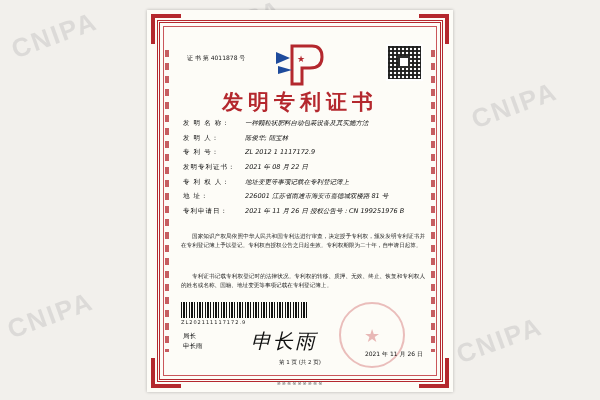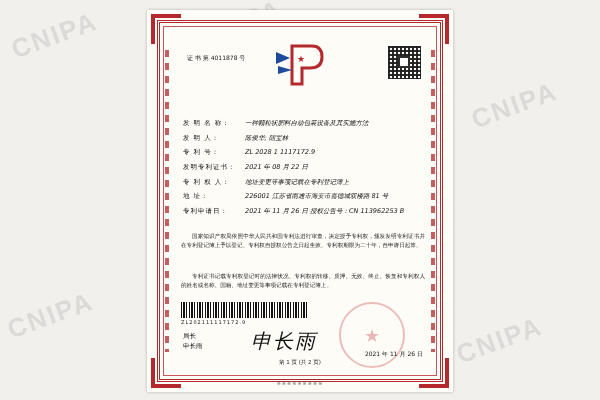--- a/index.html
+++ b/index.html
@@ -308,49 +308,50 @@
 
     <div class="emblem">
       <svg viewBox="0 0 56 46" width="56" height="46" aria-hidden="true">
         <path d="M20 4 L40 4 Q50 4 50 15 Q50 26 38 26 L30 26 L30 42 L20 42 Z" fill="none" stroke="#b4282e" stroke-width="3"></path>
         <path d="M4 10 L18 16 L4 22 Z" fill="#1e4b9c"></path>
         <path d="M6 24 L20 28 L6 32 Z" fill="#1e4b9c"></path>
         <text x="25" y="20" font-size="9" fill="#b4282e" font-family="DejaVu Sans, sans-serif">★</text>
       </svg>
     </div>
 
+    <div class="title">发明专利证书</div>
 
     <div class="fields">
       <div class="row">
         <span class="lab">发 明 名 称：</span>
         <span class="val">一种颗粒状肥料自动包装设备及其实施方法</span>
       </div>
       <div class="row">
         <span class="lab">发 明 人：</span>
         <span class="val">陈俊华; 陆宝林</span>
       </div>
       <div class="row">
         <span class="lab">专 利 号：</span>
-        <span class="val">ZL 2028 1 1117172.9</span>
+        <span class="val">ZL 2012 1 1117172.9</span>
       </div>
       <div class="row">
         <span class="lab">发明专利证书：</span>
         <span class="val">2021 年 08 月 22 日</span>
       </div>
       <div class="row">
         <span class="lab">专 利 权 人：</span>
         <span class="val">地址变更等事项记载在专利登记簿上</span>
       </div>
       <div class="row">
         <span class="lab">地        址：</span>
         <span class="val">226001 江苏省南通市海安市嘉德城双楼路 81 号</span>
       </div>
       <div class="row">
         <span class="lab">专利申请日：</span>
-        <span class="val">2021 年 11 月 26 日    授权公告号：CN 113962253 B</span>
+        <span class="val">2021 年 11 月 26 日    授权公告号：CN 199251976 B</span>
       </div>
     </div>
 
     <div class="para p1">国家知识产权局依照中华人民共和国专利法进行审查，决定授予专利权，颁发发明专利证书并在专利登记簿上予以登记。专利权自授权公告之日起生效。专利权期限为二十年，自申请日起算。</div>
     <div class="para p2">专利证书记载专利权登记时的法律状况。专利权的转移、质押、无效、终止、恢复和专利权人的姓名或名称、国籍、地址变更等事项记载在专利登记簿上。</div>
 
     <div class="barcode"></div>
     <div class="barcode-num">ZL202111117172.9</div>
 
     <div class="sig-label" style="white-space:pre-line">局长

